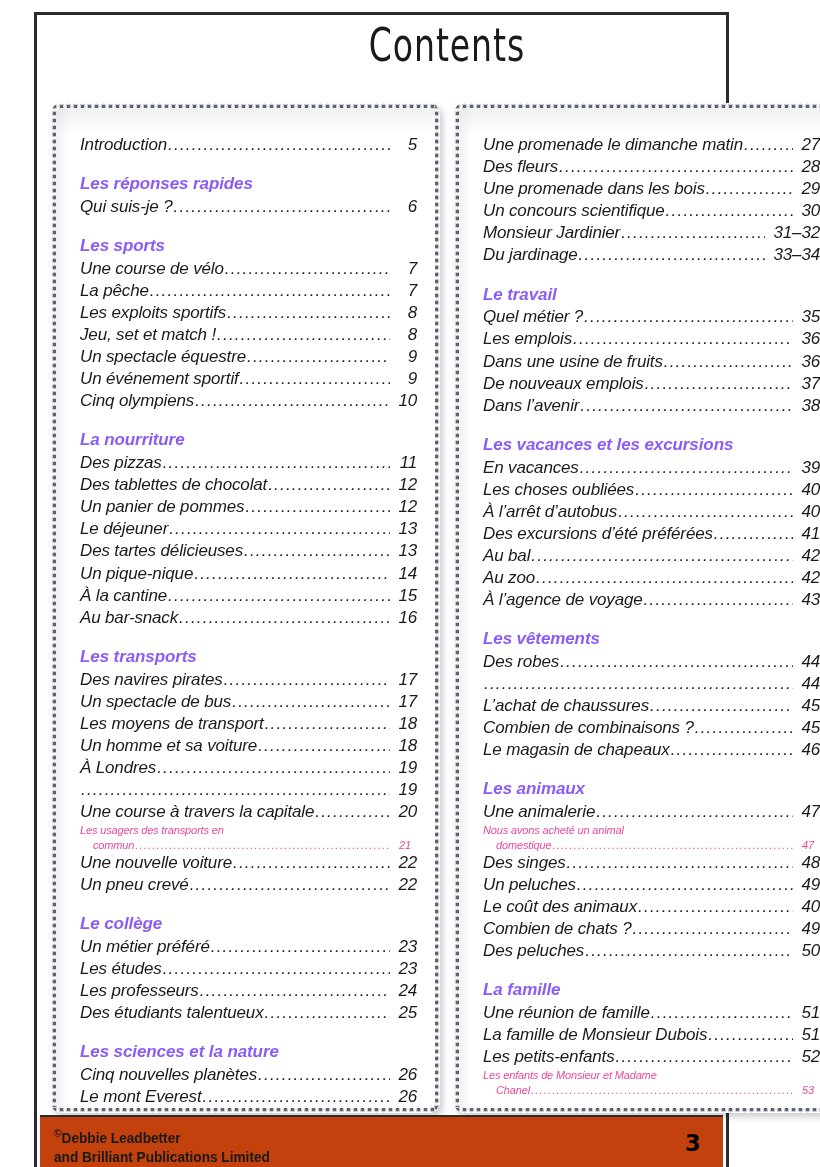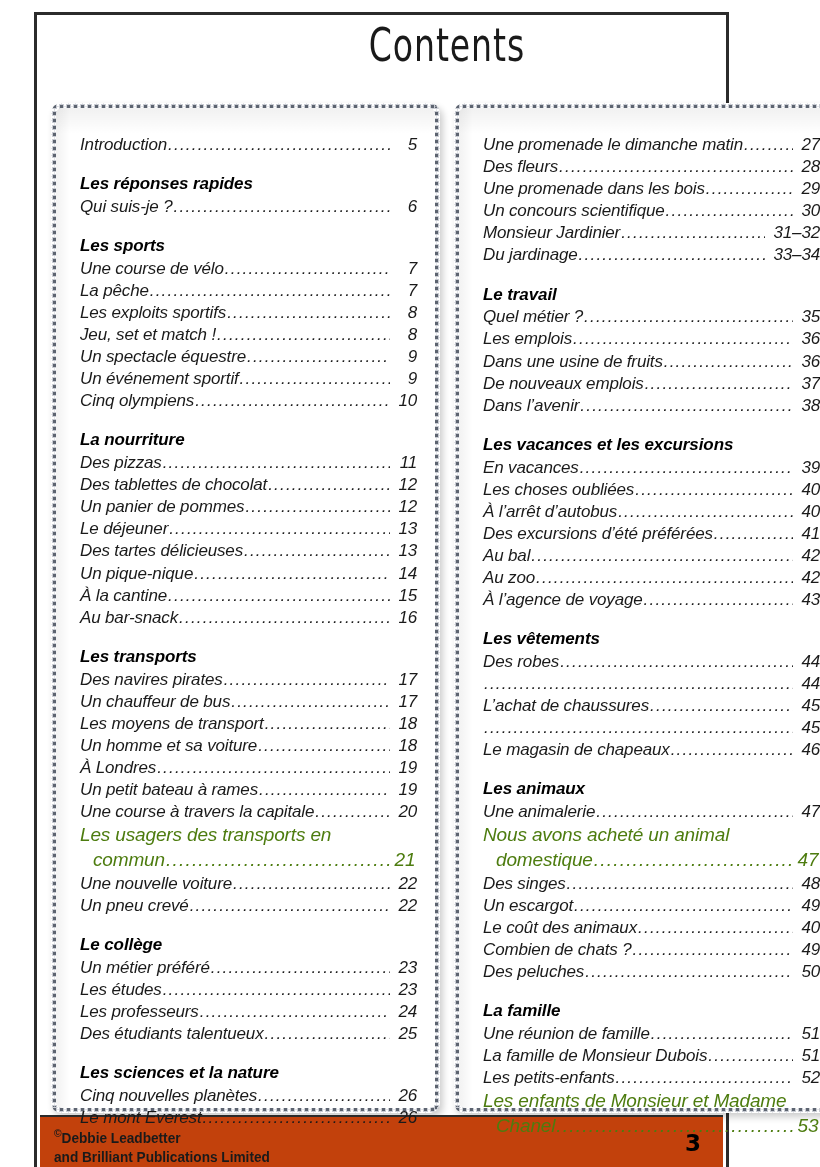--- a/index.html
+++ b/index.html
@@ -113,21 +113,21 @@
     border-radius: 6px 0 0 6px;
     pointer-events: none;
   }
 
   
   .toc { position: relative; z-index: 2; }
 
   .toc-section {
     font-size: 17px;
     font-weight: bold;
-    color: #000000;
+    color: #8b5cf6;
     margin: 17px 0 1px 0;
     line-height: 1.28;
     letter-spacing: -0.1px;
   }
 
   .toc-entry {
     display: flex;
     align-items: baseline;
     font-size: 17px;
     color: #1a1a1a;
@@ -147,21 +147,21 @@
   }
   .toc-entry .t-page {
     flex: 0 0 auto;
     text-align: right;
     min-width: 24px;
     padding-left: 2px;
   }
   .toc-entry.wide-page .t-page { min-width: 52px; }
 
   
-  .toc-wrap { font-size: 19px; color: #4d7c0f; line-height: 1.30; letter-spacing: -0.15px; }
+  .toc-wrap { font-size: 11px; color: #ec4899; line-height: 1.30; letter-spacing: -0.15px; }
   .toc-wrap .w-first { white-space: nowrap; }
   .toc-wrap .w-second { display: flex; align-items: baseline; padding-left: 13px; }
   .toc-wrap .w-second .t-label { flex: 0 0 auto; }
   .toc-wrap .w-second .t-dots {
     flex: 1 1 auto; overflow: hidden; white-space: nowrap;
     margin: 0 1px; letter-spacing: 1.2px;
   }
   .toc-wrap .w-second .t-page { flex: 0 0 auto; text-align: center; min-width: 24px; padding-left: 2px; }
 
   
@@ -315,41 +315,40 @@
               <span class="t-dots">........................................................................................................................</span>
               <span class="t-page">16</span>
             </div>
             <div class="toc-section">Les transports</div>
             <div class="toc-entry">
               <span class="t-label">Des navires pirates</span>
               <span class="t-dots">........................................................................................................................</span>
               <span class="t-page">17</span>
             </div>
             <div class="toc-entry">
-              <span class="t-label">Un chauffeur de bus</span>
+              <span class="t-label">Un spectacle de bus</span>
               <span class="t-dots">........................................................................................................................</span>
               <span class="t-page">17</span>
             </div>
             <div class="toc-entry">
               <span class="t-label">Les moyens de transport</span>
               <span class="t-dots">........................................................................................................................</span>
               <span class="t-page">18</span>
             </div>
             <div class="toc-entry">
               <span class="t-label">Un homme et sa voiture</span>
               <span class="t-dots">........................................................................................................................</span>
               <span class="t-page">18</span>
             </div>
             <div class="toc-entry">
               <span class="t-label">À Londres</span>
               <span class="t-dots">........................................................................................................................</span>
               <span class="t-page">19</span>
             </div>
             <div class="toc-entry">
-              <span class="t-label">Un petit bateau à rames</span>
               <span class="t-dots">........................................................................................................................</span>
               <span class="t-page">19</span>
             </div>
             <div class="toc-entry">
               <span class="t-label">Une course à travers la capitale</span>
               <span class="t-dots">........................................................................................................................</span>
               <span class="t-page">20</span>
             </div>
             <div class="toc-wrap">
               <div class="w-first">Les usagers des transports en</div>
@@ -510,20 +509,21 @@
             <div class="toc-entry">
               <span class="t-dots">........................................................................................................................</span>
               <span class="t-page">44</span>
             </div>
             <div class="toc-entry">
               <span class="t-label">L’achat de chaussures</span>
               <span class="t-dots">........................................................................................................................</span>
               <span class="t-page">45</span>
             </div>
             <div class="toc-entry">
+              <span class="t-label">Combien de combinaisons ?</span>
               <span class="t-dots">........................................................................................................................</span>
               <span class="t-page">45</span>
             </div>
             <div class="toc-entry">
               <span class="t-label">Le magasin de chapeaux</span>
               <span class="t-dots">........................................................................................................................</span>
               <span class="t-page">46</span>
             </div>
             <div class="toc-section">Les animaux</div>
             <div class="toc-entry">
@@ -538,21 +538,21 @@
                 <span class="t-dots">........................................................................................................................</span>
                 <span class="t-page">47</span>
               </div>
             </div>
             <div class="toc-entry">
               <span class="t-label">Des singes</span>
               <span class="t-dots">........................................................................................................................</span>
               <span class="t-page">48</span>
             </div>
             <div class="toc-entry">
-              <span class="t-label">Un escargot</span>
+              <span class="t-label">Un peluches</span>
               <span class="t-dots">........................................................................................................................</span>
               <span class="t-page">49</span>
             </div>
             <div class="toc-entry">
               <span class="t-label">Le coût des animaux</span>
               <span class="t-dots">........................................................................................................................</span>
               <span class="t-page">40</span>
             </div>
             <div class="toc-entry">
               <span class="t-label">Combien de chats ?</span>

